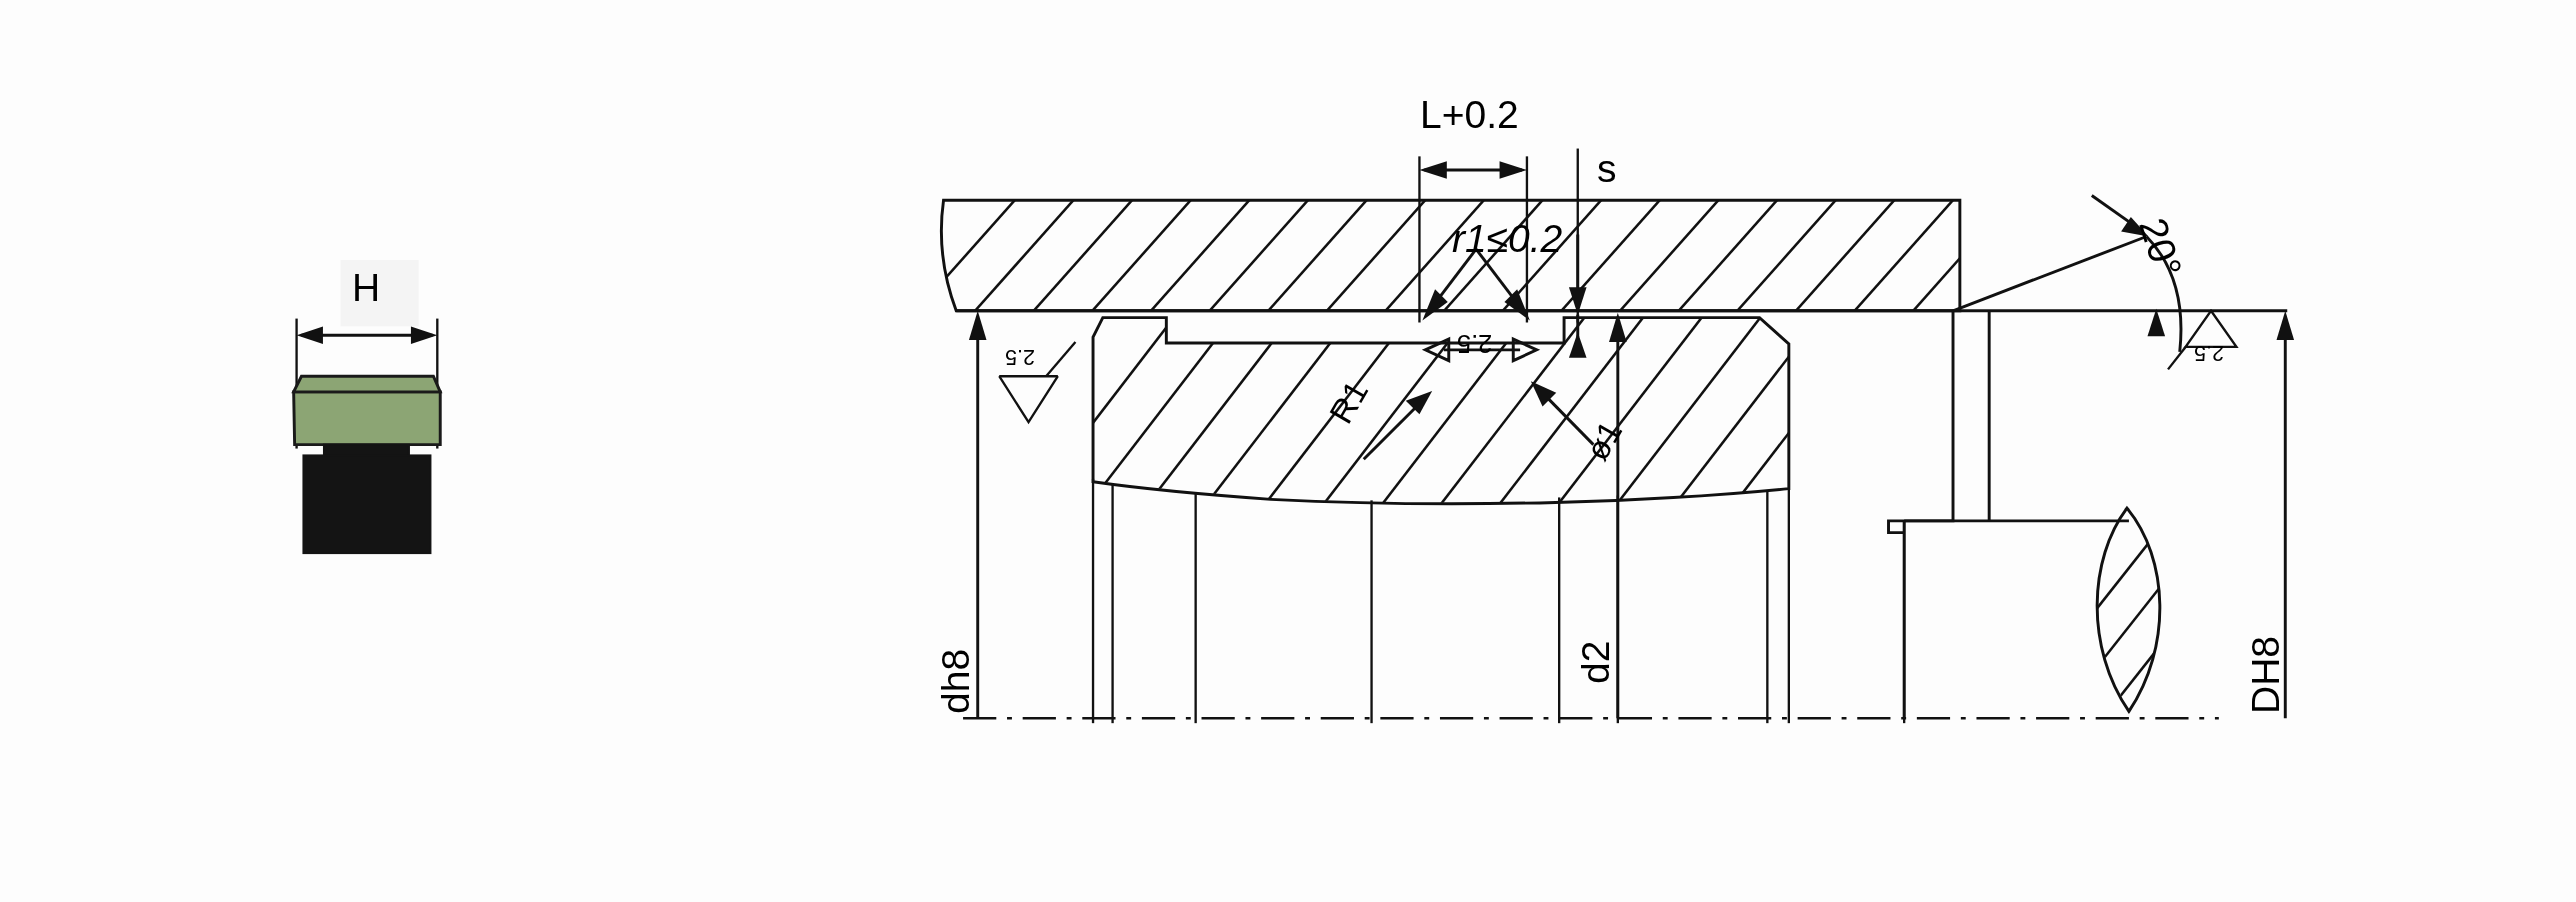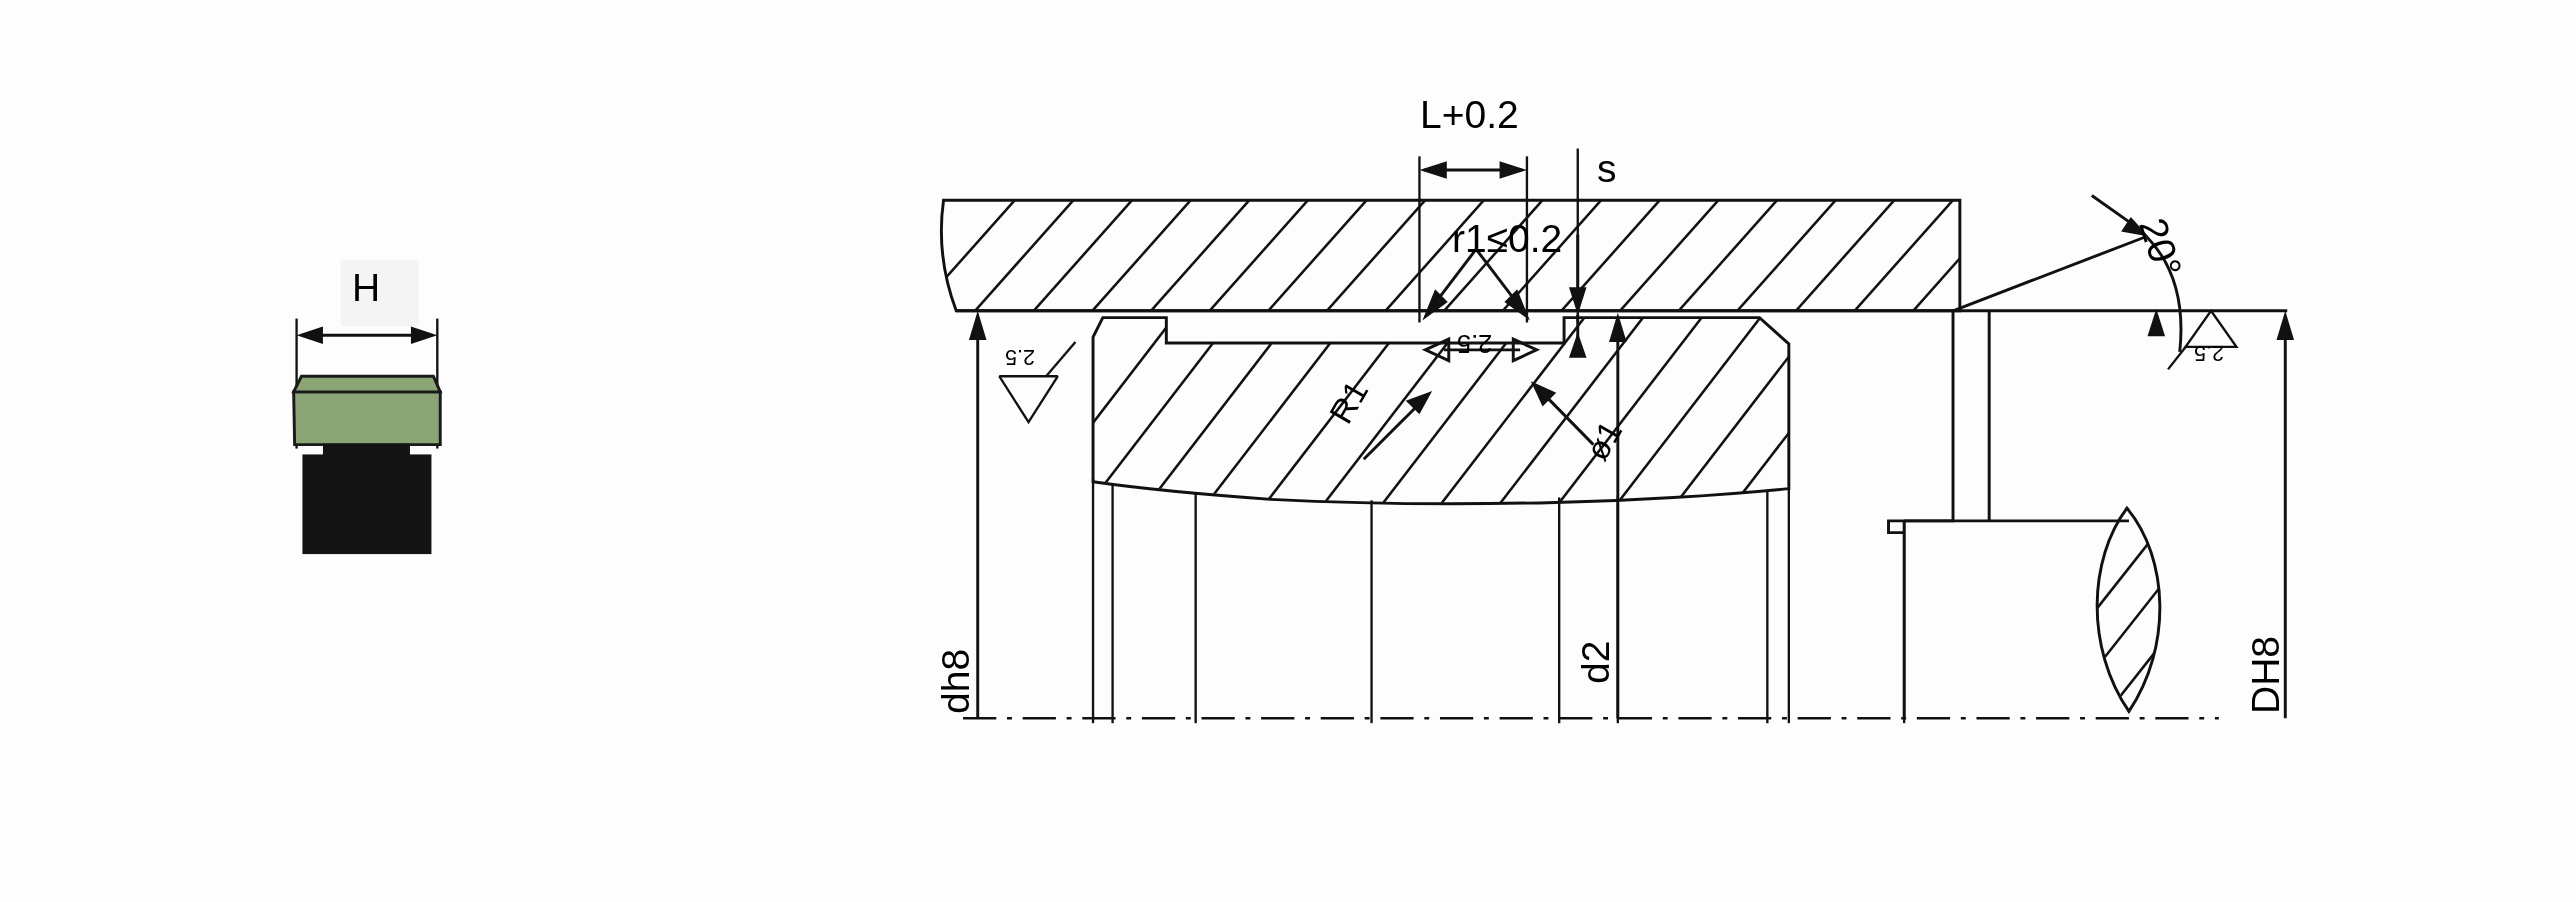--- a/index.html
+++ b/index.html
@@ -213,21 +213,21 @@
 
     </g>
   </svg>
 
   <div style="position:absolute;left:352px;top:266px;" class="lbl t40">H</div>
 
   <div style="position:absolute;left:1408px;top:93px;margin-left:12px;" class="lbl t40">L+0.2</div>
 
   <div style="position:absolute;left:1597px;top:147px;" class="lbl t40">s</div>
 
-  <div style="position:absolute;left:1452px;top:217px;" class="lbl t40">r1≤0.2</div>
+  <div style="position:absolute;left:1452px;top:217px;font-style:italic;" class="lbl t40">r1≤0.2</div>
 
   <div style="position:absolute;left:1457px;top:329px;transform:rotate(180deg);transform-origin:center;" class="lbl t26">2.5</div>
 
   <div style="position:absolute;left:1322px;top:411px;transform:rotate(-60deg);transform-origin:left top;" class="lbl t34">R1</div>
 
   <div style="position:absolute;left:1578px;top:448px;transform:rotate(-60deg);transform-origin:left top;" class="lbl t34">ø1</div>
 
   <div style="position:absolute;left:1574px;top:684px;transform:rotate(-90deg);transform-origin:left top;" class="lbl t40">d2</div>
 
   <div style="position:absolute;left:934px;top:714px;transform:rotate(-90deg);transform-origin:left top;" class="lbl t40">dh8</div>

